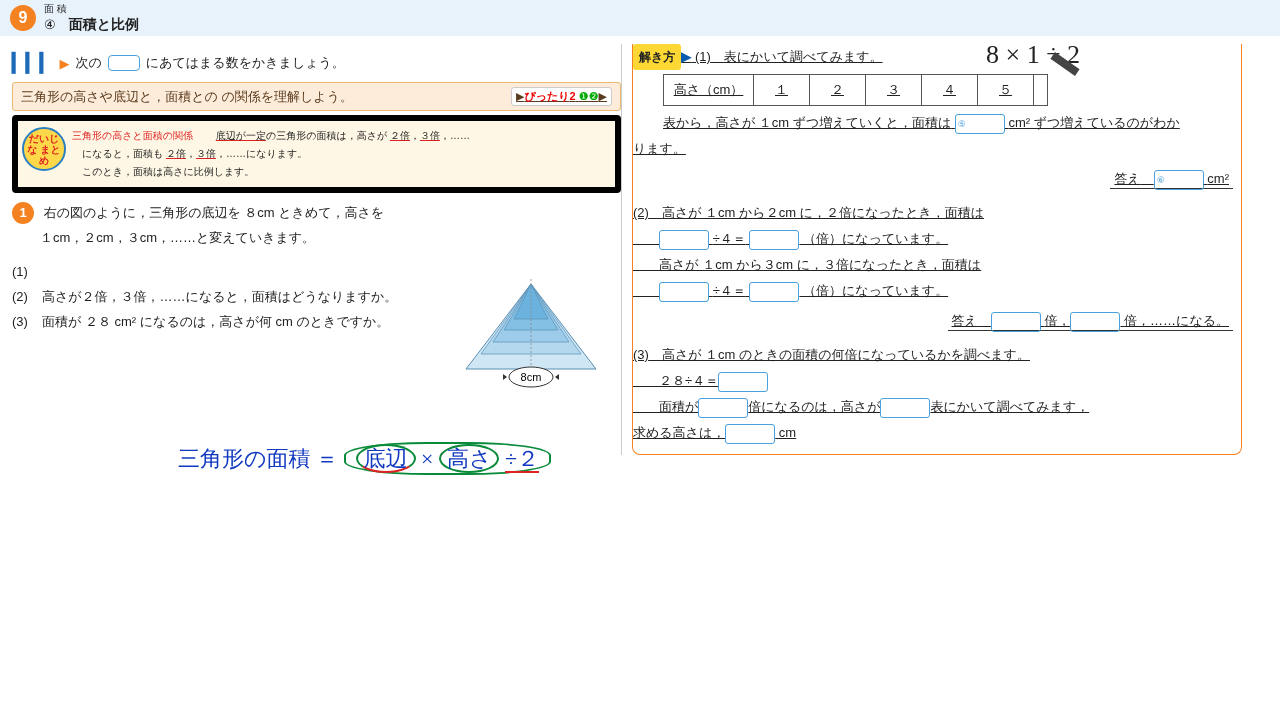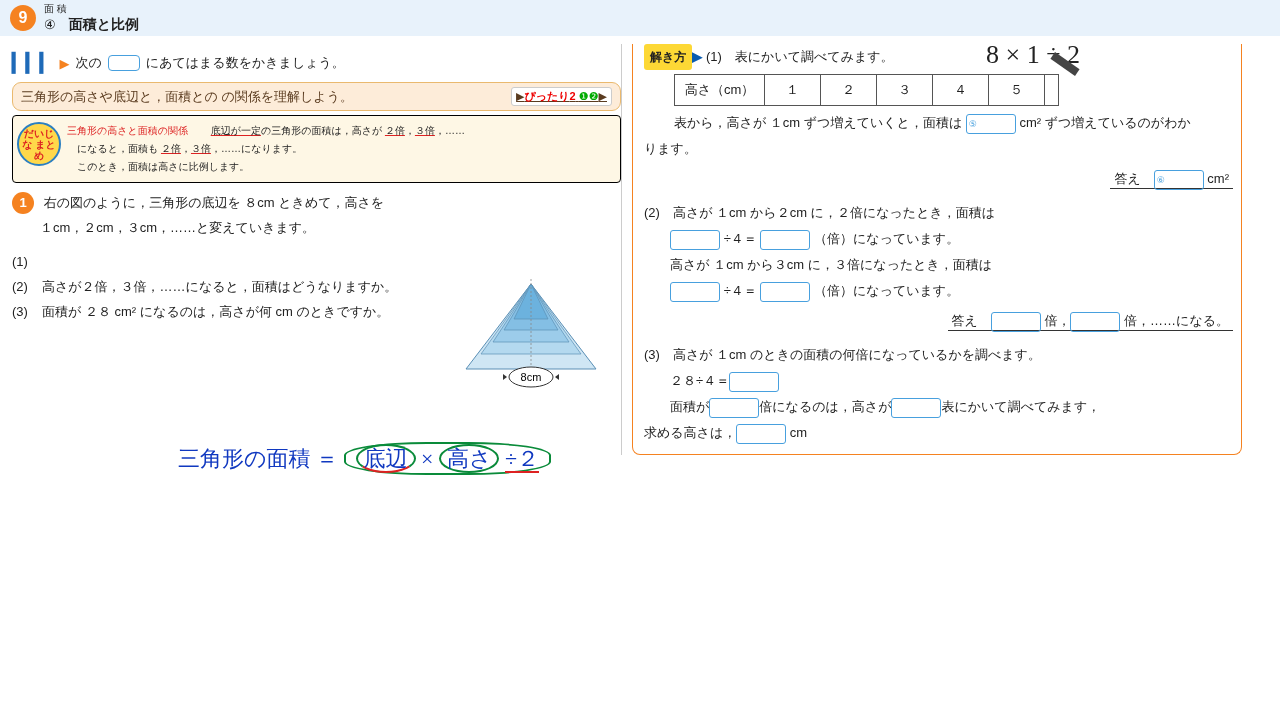--- a/index.html
+++ b/index.html
@@ -9,25 +9,25 @@
   .circle-num { width: 26px; height: 26px; border-radius: 50%; background: #f58220; color: #fff; display: flex; align-items: center; justify-content: center; font-weight: bold; font-size: 16px; margin-right: 8px; }
   .topbar .small { font-size: 10px; margin-right: 4px; }
   .topbar .title { font-weight: bold; font-size: 14px; }
   .content { display: flex; padding: 8px 12px; gap: 10px; }
   .left { width: 610px; position: relative; }
   .right { width: 610px; position: relative; }
   .instr-row { display: flex; align-items: center; gap: 6px; margin: 8px 0; font-size: 13px; }
   .instr-row .bars { color: #1e6ab8; font-weight: bold; font-size: 18px; }
   .instr-row .arrow { color: #f58220; }
   .blank-box { display: inline-block; border: 1.5px solid #48a0de; border-radius: 4px; width: 32px; height: 16px; vertical-align: middle; }
-  .subhead { background: #fdecd9; border: 1px solid #eab96e; border-radius: 9px; padding: 4px 8px; font-size: 13px; color: #5a3b1f; display: flex; align-items: center; justify-content: space-between; }
+  .subhead { background: #fdecd9; border: 1px solid #eab96e; border-radius: 3px; padding: 4px 8px; font-size: 13px; color: #5a3b1f; display: flex; align-items: center; justify-content: space-between; }
   .pittari { background: #fff; border: 1px solid #ccc; border-radius: 3px; padding: 1px 4px; font-size: 11px; text-decoration: underline; }
   .pittari .red { color: #e00; font-weight: bold; }
   .pittari .green { color: #0a0; }
-  .summary-box { background: #fef7e5; border: 1px solid #000000; border-radius: 4px; padding: 6px 8px 6px 4px; margin-top: 4px; position: relative; display: flex; gap: 6px; }
+  .summary-box { background: #fef7e5; border: 6px solid #000000; border-radius: 4px; padding: 6px 8px 6px 4px; margin-top: 4px; position: relative; display: flex; gap: 6px; }
   .badge { width: 44px; height: 44px; border-radius: 50%; background: #ffd84a; border: 2px solid #2b7fc0; color: #d22; font-size: 10px; font-weight: bold; display: flex; align-items: center; justify-content: center; text-align: center; flex-shrink: 0; line-height: 1.1; }
   .summary-text { font-size: 10px; line-height: 1.8; }
   .red-txt { color: #d22; }
   .uline { text-decoration: underline; text-decoration-color: #d22; }
   .q-num { width: 22px; height: 22px; border-radius: 50%; background: #f58220; color: #fff; display: inline-flex; align-items: center; justify-content: center; font-weight: bold; font-size: 13px; margin-right: 6px; }
   .q-block { margin-top: 8px; font-size: 13px; line-height: 1.9; }
   .q-block .row { display: flex; }
   .q-block .lbl { width: 30px; flex-shrink: 0; }
   .triangle-fig { position: absolute; right: 10px; top: 230px; width: 160px; height: 120px; }
   .handwriting1 { position: absolute; left: 166px; top: 400px; font-family: "Comic Sans MS", cursive; font-size: 22px; color: #1038c0; }
@@ -41,21 +41,21 @@
   .data-table { border-collapse: collapse; margin: 4px 0; }
   .data-table td, .data-table th { border: 1px solid #555; padding: 2px 0; text-align: center; font-size: 13px; }
   .data-table .hdr { width: 90px; }
   .data-table .cell { width: 56px; }
   .ans-box { display: inline-block; border: 1.5px solid #48a0de; border-radius: 3px; width: 50px; height: 20px; vertical-align: middle; font-size: 9px; color: #48a0de; text-align: left; padding-left: 2px; }
   .ans-box.small { width: 42px; height: 18px; }
   .right-text { font-size: 13px; line-height: 2.0; }
   .right .section { margin-top: 8px; }
   .ans-line { text-align: right; margin-top: 4px; }
   .ans-lbl { border-bottom: 1px solid #333; padding: 0 4px 2px 4px; }
-  .right-wrap { border-bottom: 1.5px solid #f58220; padding-bottom: 8px; border-bottom-left-radius: 8px; border-left: 1.5px solid #f58220; padding-left: 11px; border-bottom-right-radius: 8px; border-right: 1.5px solid #f58220; padding-right: 8px; }
+  .right-wrap { border-bottom: 1.5px solid #f58220; padding-bottom: 8px; border-bottom-left-radius: 8px; border-left: 1.5px solid #f58220; padding-left: 0; border-bottom-right-radius: 8px; border-right: 1.5px solid #f58220; padding-right: 8px; text-decoration: underline; }
   .vsep { border-right: 1px solid #ccc; }
 </style>
 </head>
 <body>
 
 <div class="page">
   <div class="topbar">
     <span class="circle-num">9</span>
     <div>
       <div class="small">面 積</div>

